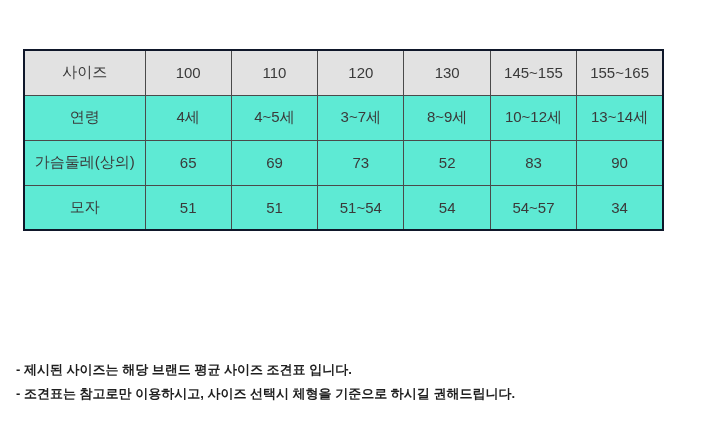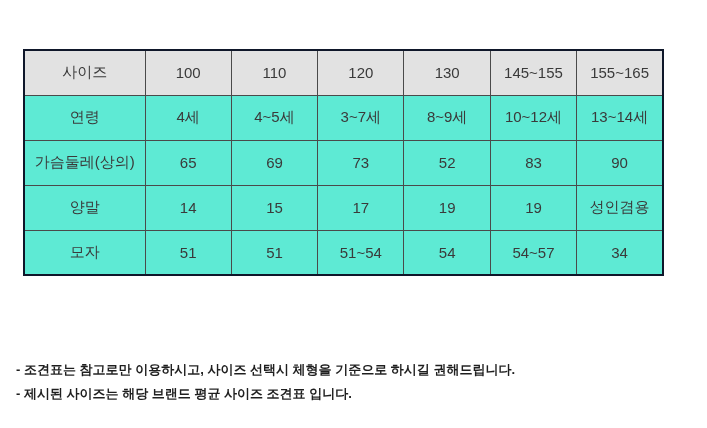--- a/index.html
+++ b/index.html
@@ -95,38 +95,29 @@
       <tr>
         <td>가슴둘레(상의)</td>
         <td>65</td>
         <td>69</td>
         <td>73</td>
         <td>52</td>
         <td>83</td>
         <td>90</td>
       </tr>
       <tr>
-        <td>양말</td>
-        <td>14</td>
-        <td>15</td>
-        <td>17</td>
-        <td>19</td>
-        <td>19</td>
-        <td>성인겸용</td>
-      </tr>
-      <tr>
         <td>모자</td>
         <td>51</td>
         <td>51</td>
         <td>51~54</td>
         <td>54</td>
         <td>54~57</td>
         <td>34</td>
       </tr>
     </tbody>
   </table>
 
   <div class="notes">
+    <p>- 제시된 사이즈는 해당 브랜드 평균 사이즈 조견표 입니다.</p>
     <p>- 조견표는 참고로만 이용하시고, 사이즈 선택시 체형을 기준으로 하시길 권해드립니다.</p>
-    <p>- 제시된 사이즈는 해당 브랜드 평균 사이즈 조견표 입니다.</p>
   </div>
 
 </div>
 
 </body></html>

